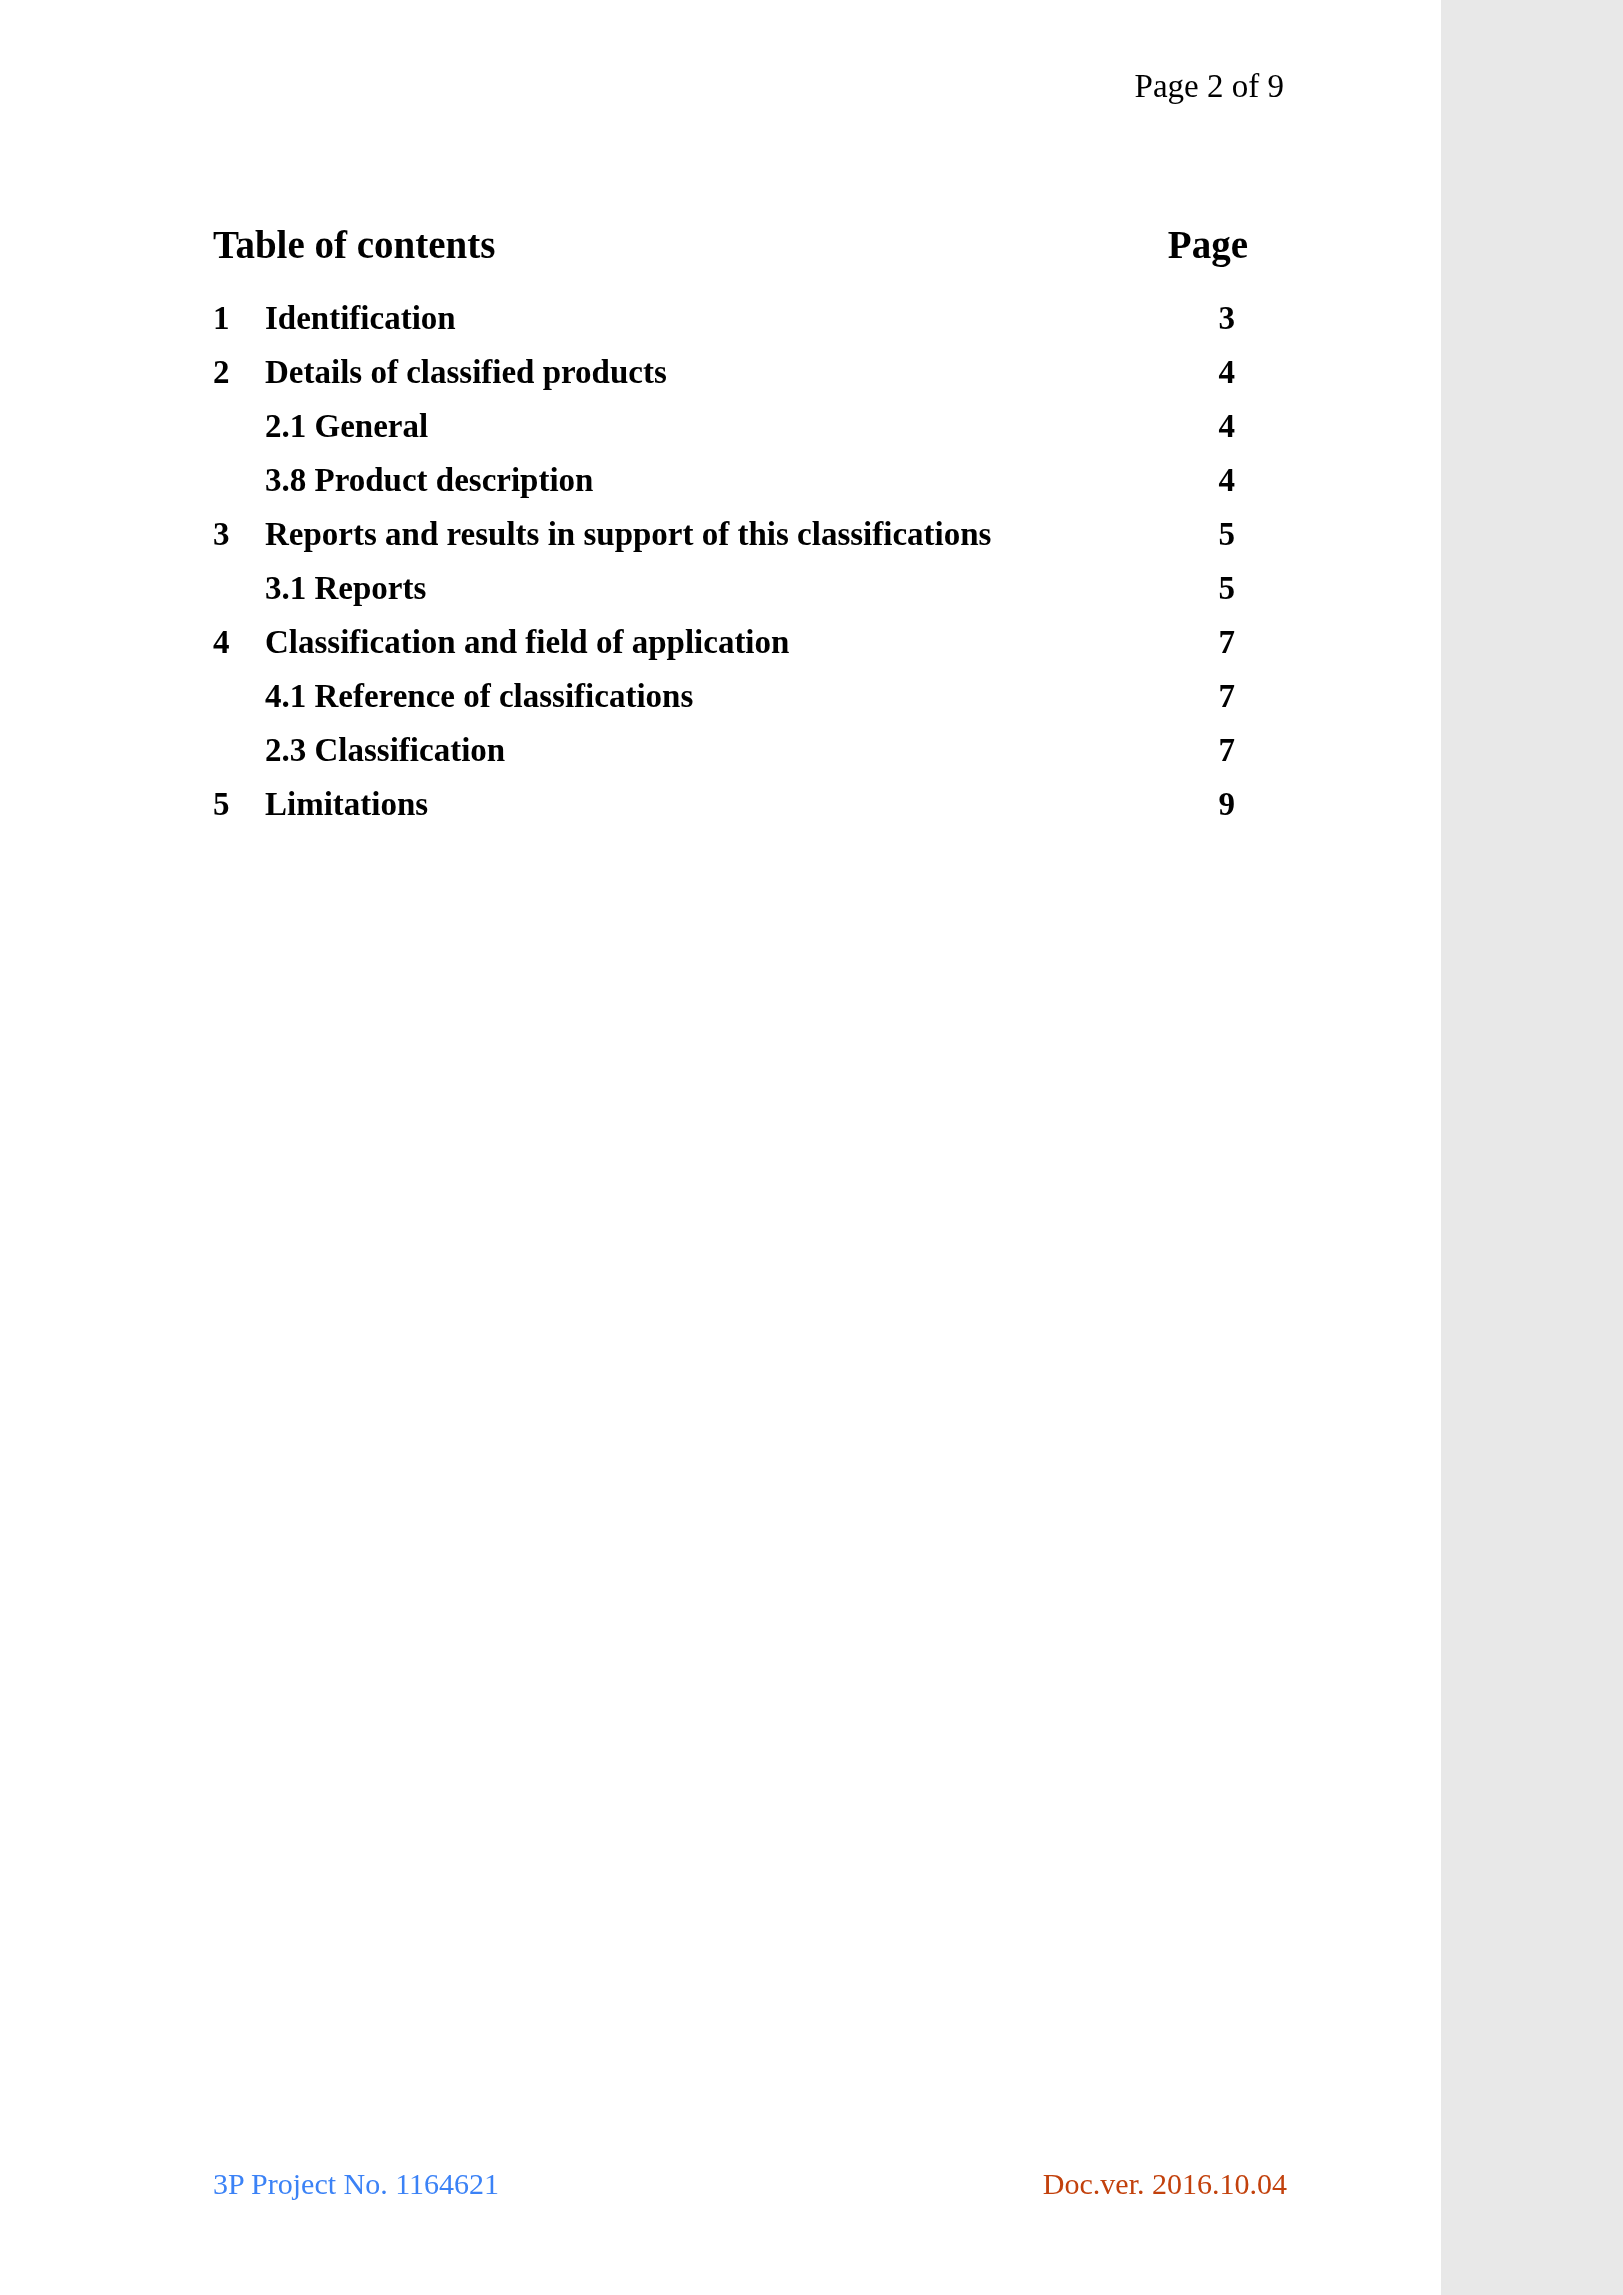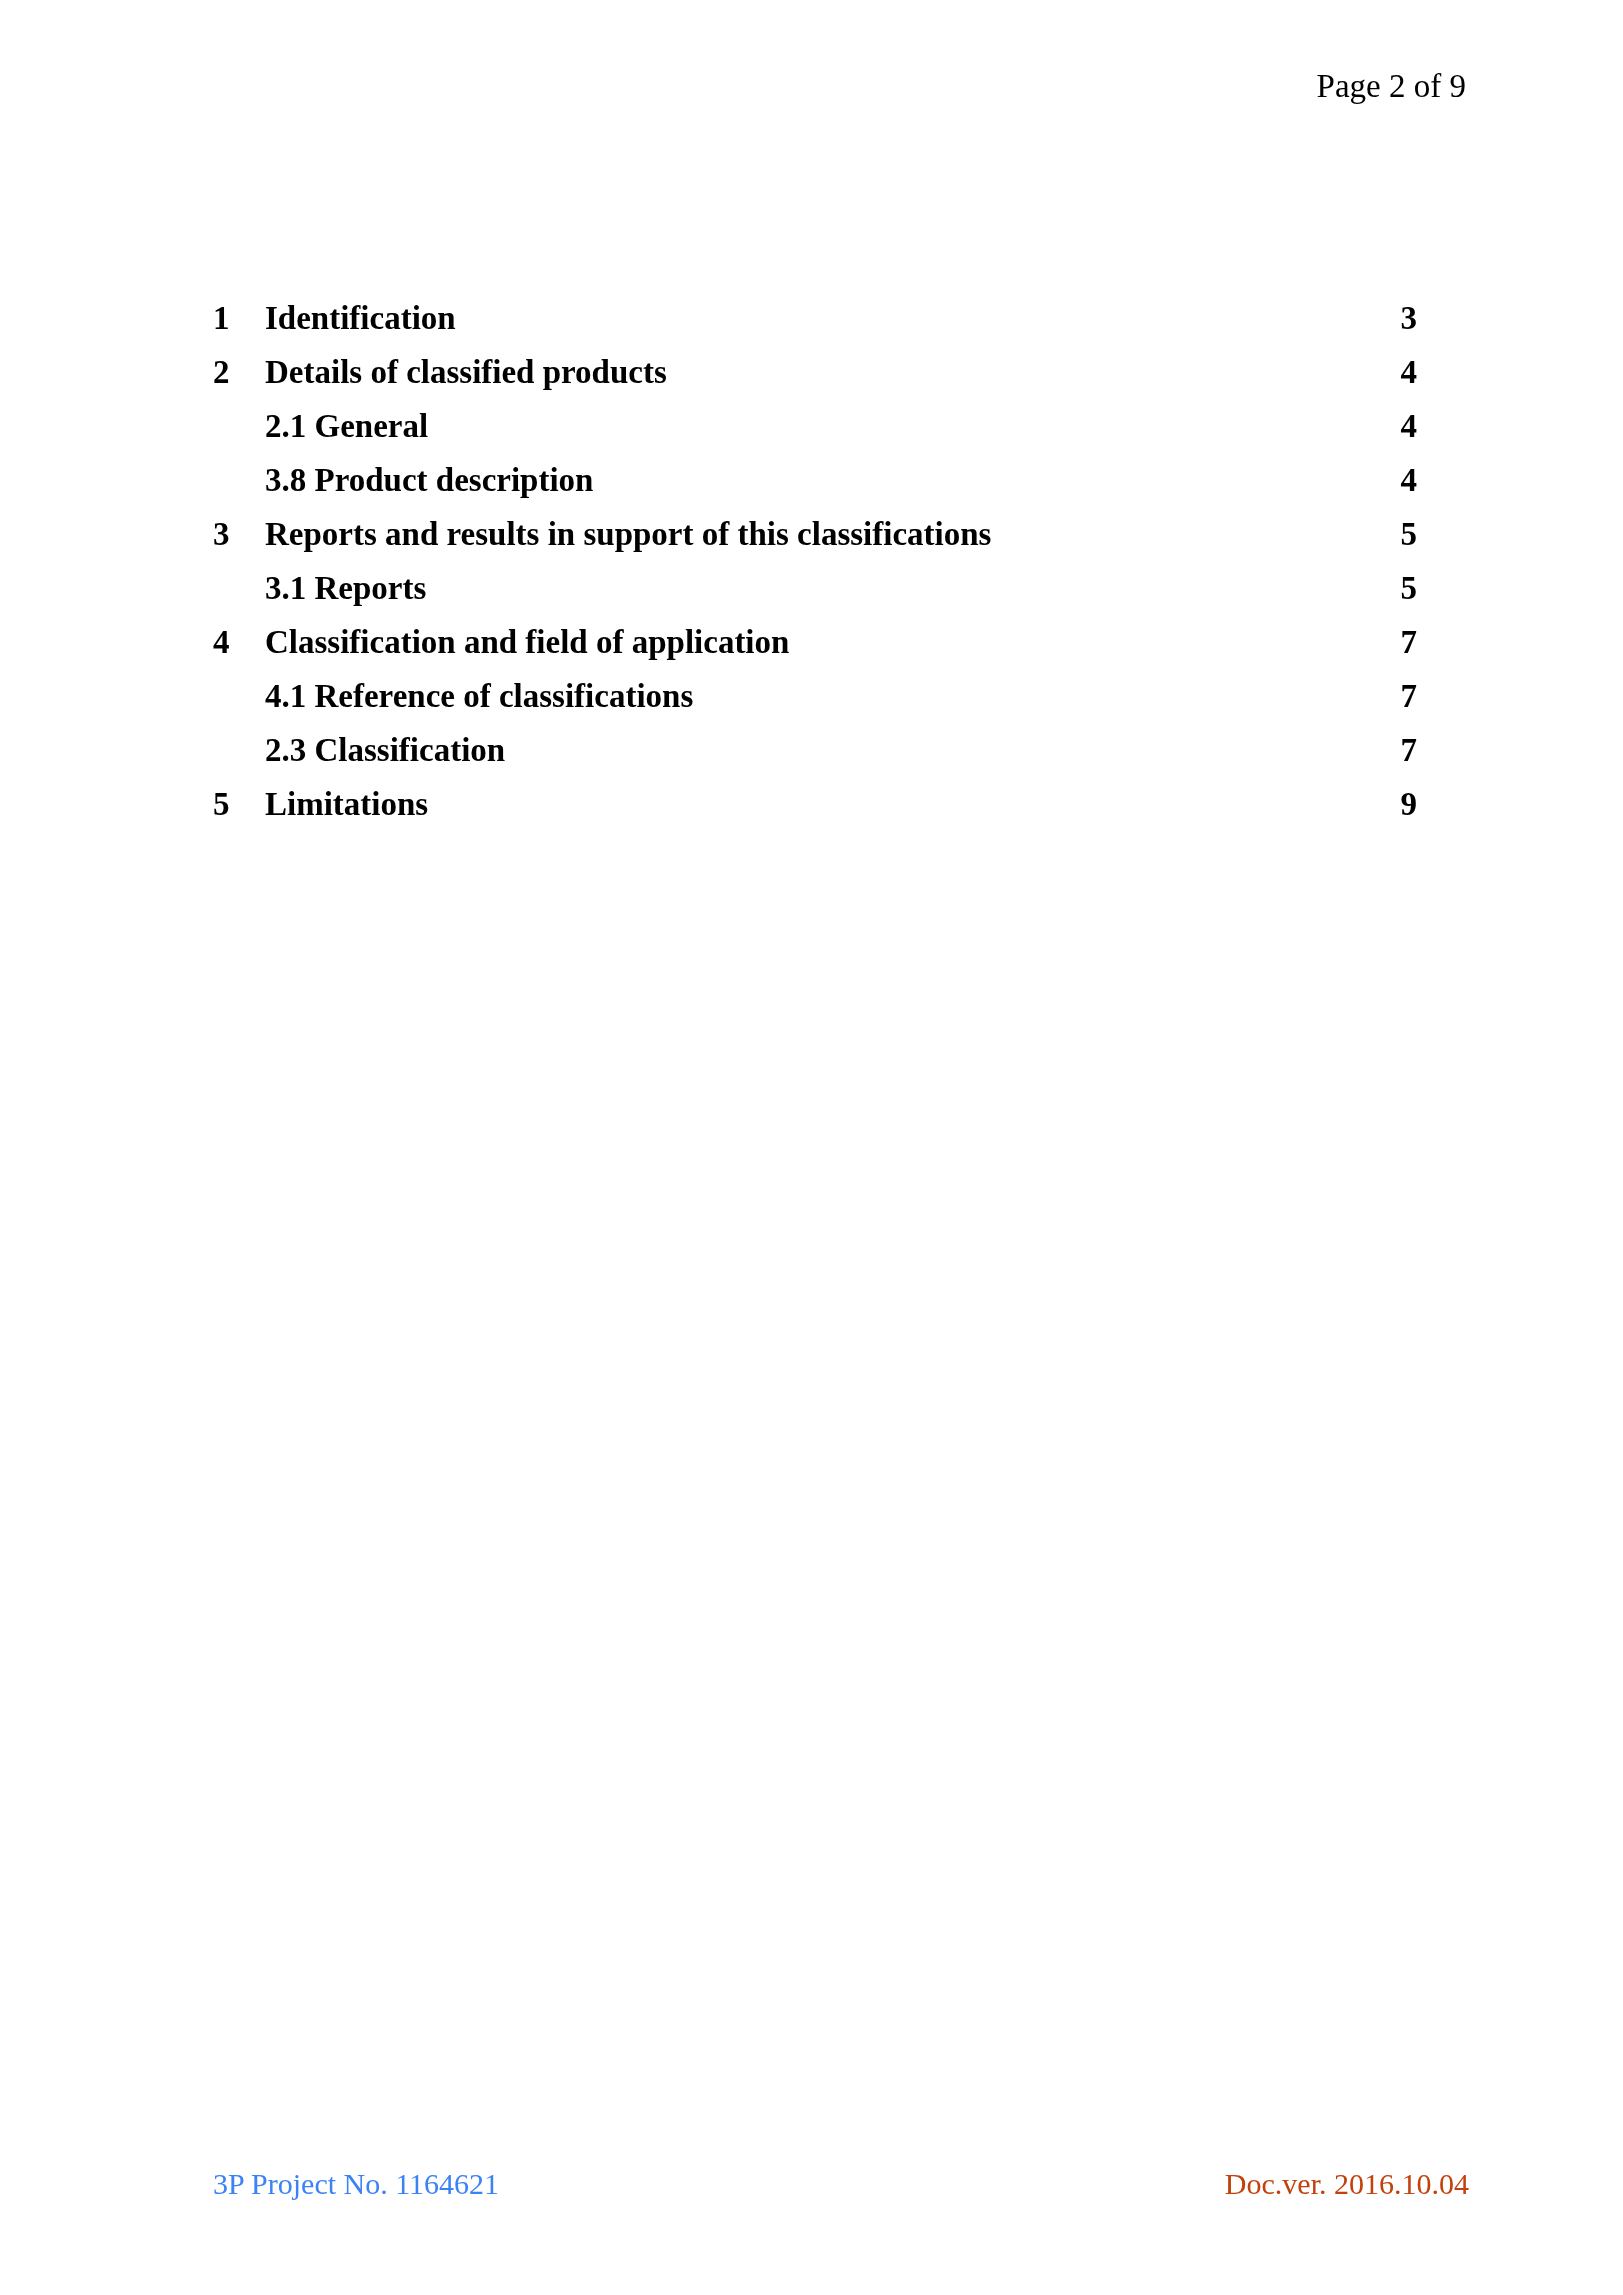--- a/index.html
+++ b/index.html
@@ -2,21 +2,21 @@
 <html style="font-size:10.5px"><head>
 <meta charset="utf-8">
 <style>
   html, body {
     margin: 0;
     padding: 0;
     background: #e8e8e8;
   }
   .page {
     position: relative;
-    width: 1623px;
+    width: 1441px;
     height: 2295px;
     background: #ffffff;
     font-family: "Liberation Serif", serif;
     color: #000000;
     overflow: hidden;
   }
   .page-indicator {
     position: absolute;
     top: 68px;
     right: 157px;
@@ -80,20 +80,24 @@
     line-height: 1.15;
   }
 </style>
 </head>
 <body>
 
 <div class="page">
 
   <div class="page-indicator">Page 2 of 9</div>
 
+  <div class="toc-header">
+    <span>Table of contents</span>
+    <span>Page</span>
+  </div>
 
   <div class="toc-list">
     <div class="toc-row">
       <div class="toc-num">1</div>
       <div class="toc-title">Identification</div>
       <div class="toc-pg">3</div>
     </div>
     <div class="toc-row">
       <div class="toc-num">2</div>
       <div class="toc-title">Details of classified products</div>

